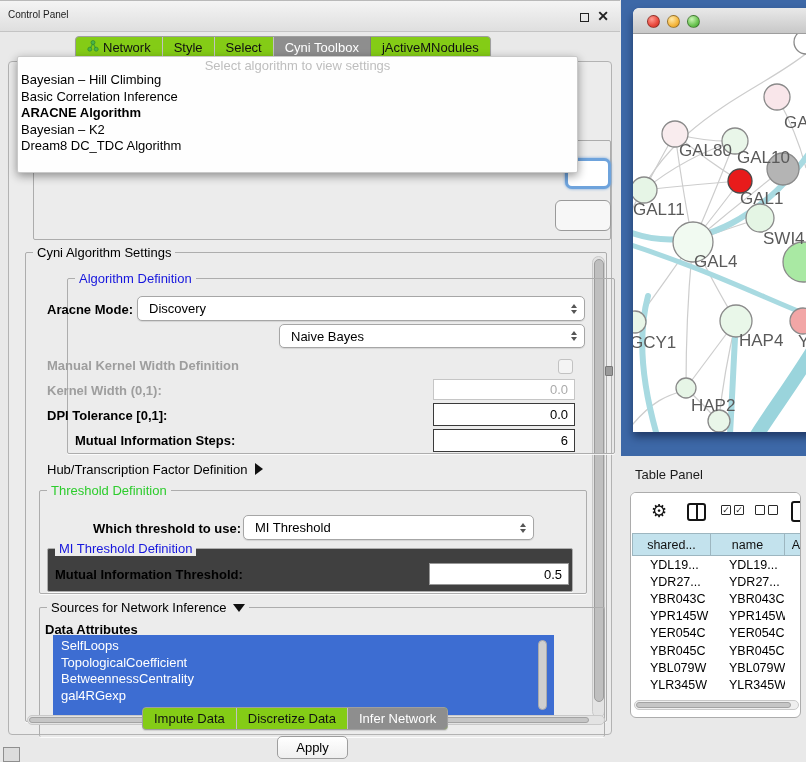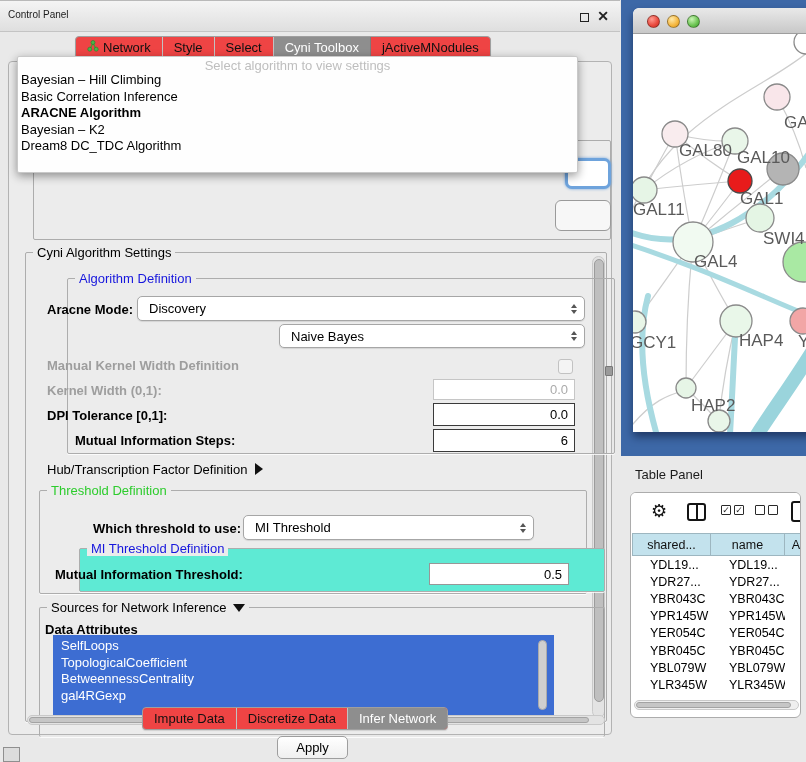--- a/index.html
+++ b/index.html
@@ -10,21 +10,21 @@
 
   
   #cp-titlebar { left:0; top:0; width:620px; height:32px;
     background:linear-gradient(#F4F4F4,#DFDFDF); border-top:1px solid #B9B9B9;
     border-bottom:1px solid #C4C4C4; }
   #cp-title { left:8px; top:8px; font-size:10px; color:#1c1c1c; }
   .win-ctl { top:10px; width:12px; height:12px; font-size:12px; color:#222; line-height:12px; text-align:center; }
   #float-icon { left:580px; top:12px; width:9px; height:9px; border:1.5px solid #222; }
   #close-icon { left:597px; top:9px; font-weight:bold; font-size:14px; }
 
-  .segbar { display:flex; align-items:stretch; background:#ef4444;
+  .segbar { display:flex; align-items:stretch; background:#84cc16;
     border:1px solid #9f9f9f; border-radius:4px; overflow:hidden; height:23px;
     box-shadow:0 1px 1px rgba(0,0,0,.12); }
   .seg { display:flex; align-items:center; gap:4px; padding:0 11px; font-size:13px;
     color:#111; border-right:1px solid #C2C2C2; white-space:nowrap; }
   .seg:last-child { border-right:none; }
   .seg.sel { background:#8E8E8E; color:#fff; border-right-color:#7c7c7c; }
   #top-tabs { left:75px; top:36px; }
   #bottom-tabs { left:142px; top:707px; }
 
   #cp-body { left:8px; top:61px; width:604px; height:674px; background:#ECECEC;
@@ -233,21 +233,21 @@
       <span class="gtitle green">Threshold Definition</span>
     </div>
     <div class="abs lbl b" style="left:84px; top:459px;">Which threshold to use:</div>
     <div class="abs combo" style="left:234px; top:453px; width:291px; height:25px;">
       <span>MI Threshold</span>
       <span class="arrows">
           <span class="tri-up"></span>
           <span class="tri-dn"></span>
         </span>
     </div>
-    <div class="abs group" id="mithr-def" style="background:#5eead4;margin-left:32px;">
+    <div class="abs group" id="mithr-def" style="background:#404040;">
       <span class="gtitle blue" style="background:#ECECEC;">MI Threshold Definition</span>
     </div>
     <div class="abs lbl b" style="left:46px; top:505px;">Mutual Information Threshold:</div>
     <div class="abs nfield mid" style="left:420px; top:501px; width:140px; height:22px;">0.5</div>
 
     <div class="abs group" id="src-group">
       <span class="gtitle"><span>Sources for Network Inference</span><span class="tri-down-b"></span></span>
     </div>
     <div class="abs lbl b" style="left:36px; top:560px;">Data Attributes</div>
     <div class="abs" id="attr-list">

